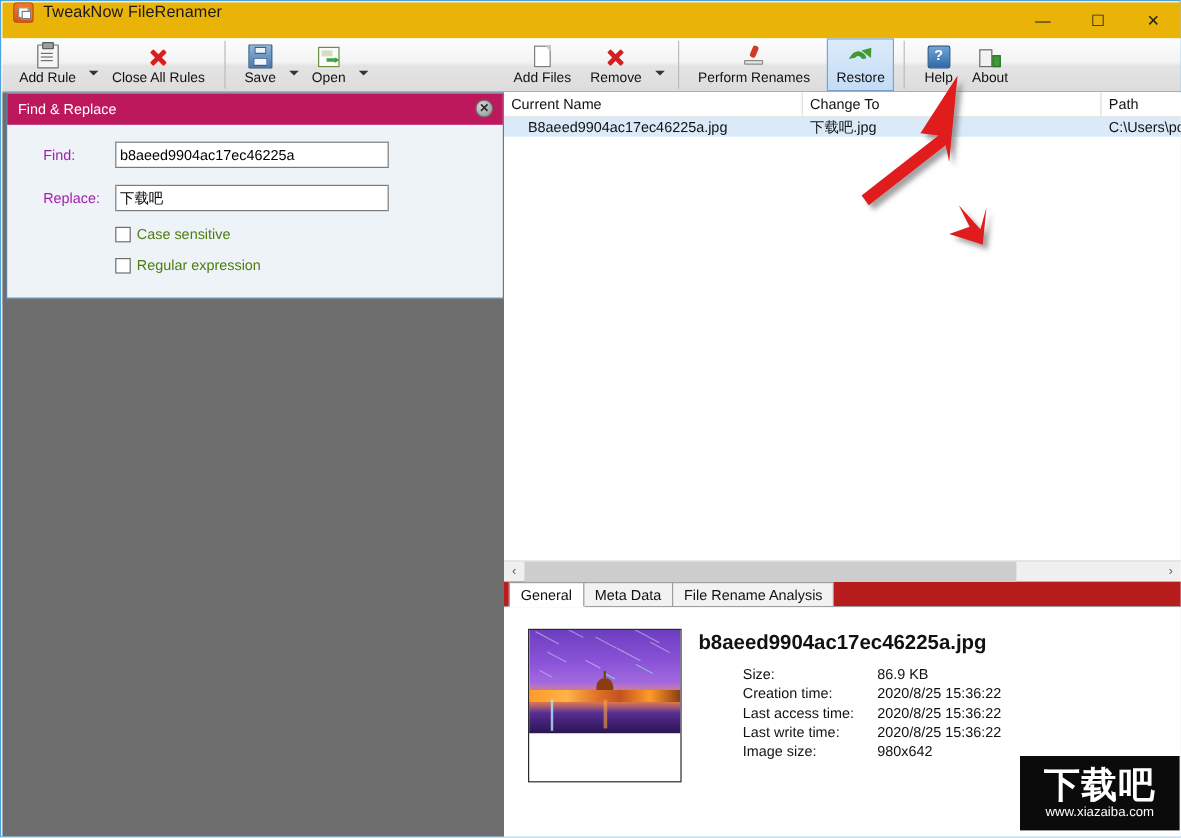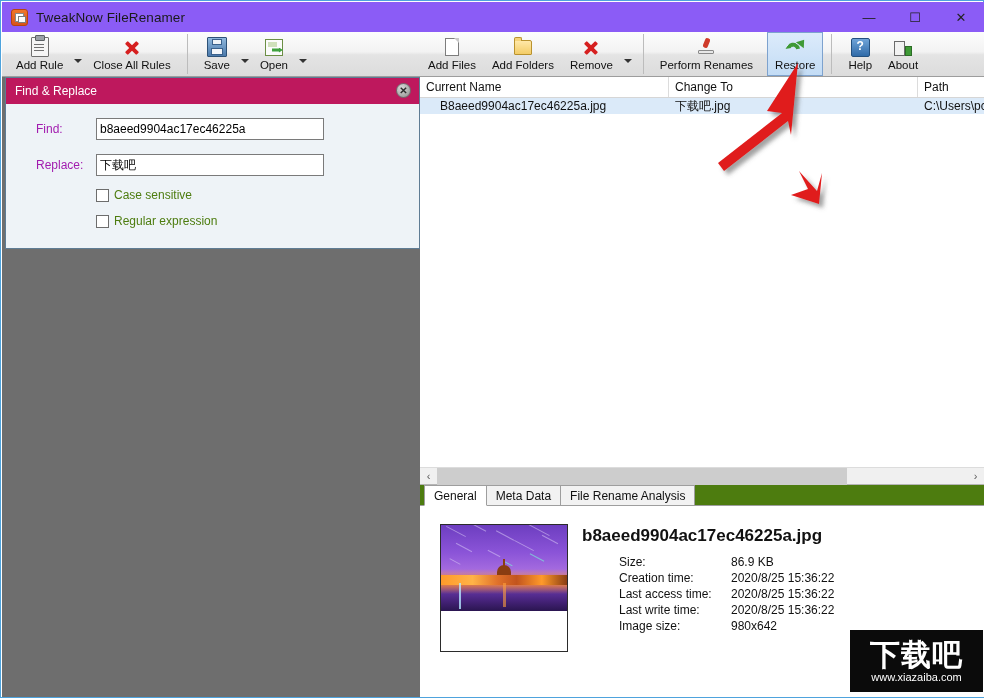--- a/index.html
+++ b/index.html
@@ -12,22 +12,22 @@
   .app{
     position:relative;width:984px;height:698px;
     box-sizing:border-box;
     border:1px solid #4ea3dd;
     background:#ffffff;
   }
 
   
   .titlebar{
     position:absolute;left:1px;top:1px;width:982px;height:30px;
-    background:#8b5cf6;
-    display:flex;align-items:center;
+    background:#eab308;
+    display:flex;
   }
   .app-icon{
     width:17px;height:17px;margin-left:9px;margin-right:8px;
     border-radius:3px;
     background:linear-gradient(#f0772c,#d9531b);
     border:1px solid #b8440f;
     position:relative;box-sizing:border-box;
   }
   .app-icon:before{
     content:"";position:absolute;left:3px;top:3px;width:9px;height:9px;
@@ -173,21 +173,21 @@
     display:flex;align-items:center;
   }
   .sb-arrow{width:17px;height:17px;display:flex;align-items:center;justify-content:center;
     font-size:11px;color:#5a5a5a;}
   .sb-track{flex:1;height:17px;position:relative;}
   .sb-thumb{position:absolute;left:0;top:0;height:17px;width:410px;background:#cdcdcd;}
 
   
   .tabsbar{
     position:absolute;left:0;top:408px;width:564px;height:21px;
-    border-bottom:1px solid #9e9e9e;box-sizing:border-box;background:#4d7c0f;
+    border-bottom:1px solid #9e9e9e;box-sizing:border-box;background:#b91c1c;
     display:flex;align-items:flex-end;padding-left:4px;
   }
   .tab{
     height:20px;display:flex;align-items:center;padding:0 9px;font-size:12px;color:#111;
     border:1px solid #9e9e9e;border-bottom:none;background:#f2f2f2;margin-right:-1px;
     box-sizing:border-box;
   }
   .tab.active{background:#fff;border-bottom:1px solid #fff;height:21px;margin-bottom:-1px;}
   .detail{
     position:absolute;left:0;top:429px;width:564px;height:191px;background:#fff;
@@ -294,26 +294,20 @@
           <span class="caret"></span>
         </div>
     </div>
 
     <div class="tgroup" style="left:418px;">
       <div class="tbtn">
         <span class="ico">
             <span class="i-file"></span>
           </span>
         <span class="lbl">Add Files</span>
-      </div>
-      <div class="tbtn">
-        <span class="ico">
-            <span class="i-folder"></span>
-          </span>
-        <span class="lbl">Add Folders</span>
       </div>
       <div class="tbtn">
         <span class="ico">
             <span class="i-x"></span>
           </span>
         <span class="lbl">Remove</span>
       </div>
       <div class="tsplit">
           <span class="caret"></span>
         </div>

